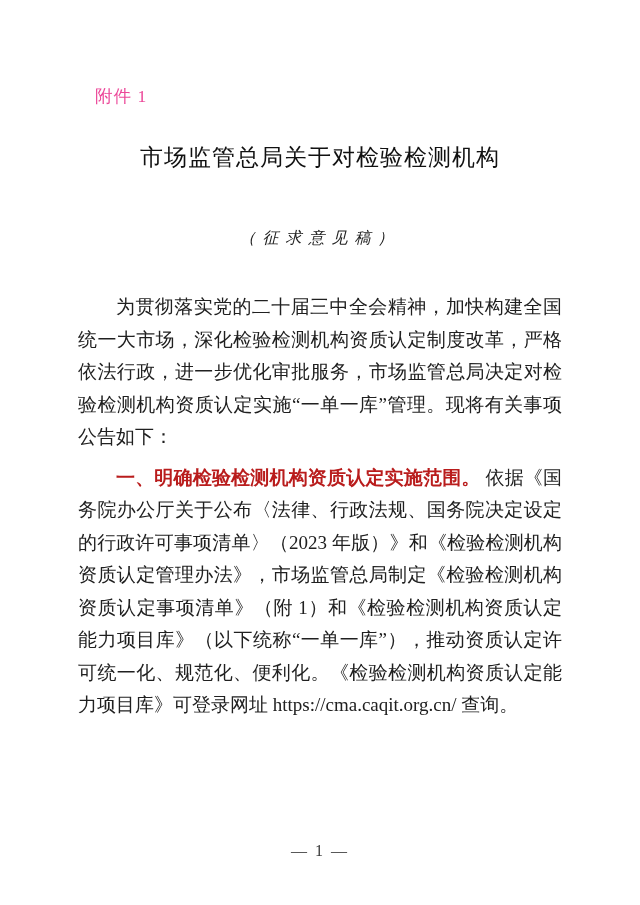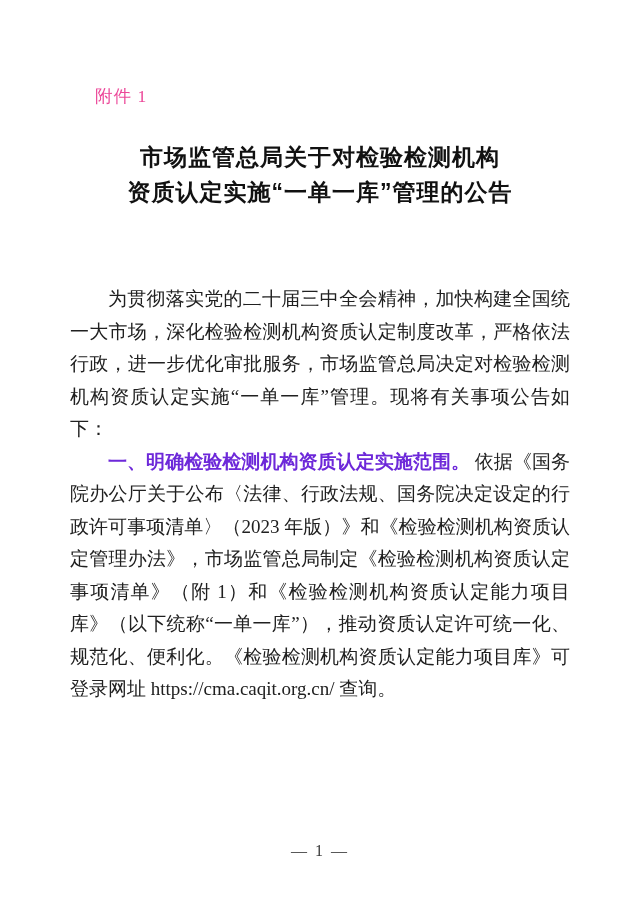--- a/index.html
+++ b/index.html
@@ -22,21 +22,21 @@
     color: #ec4899;
   }
   .title {
     position: absolute;
     left: 0;
     top: 140px;
     width: 640px;
     margin: 0;
     text-align: center;
     font-family: "Liberation Sans", "DejaVu Sans", sans-serif;
-    font-weight: 700;
+    font-weight: 400;
     font-size: 23px;
     line-height: 35px;
     letter-spacing: 1px;
     color: #111111;
   }
   .title-line { display: block; }
   .subtitle {
     position: absolute;
     left: 0;
     top: 227px;
@@ -52,27 +52,27 @@
     position: absolute;
     left: 70px;
     top: 283px;
     width: 500px;
     font-size: 19px;
     line-height: 32.5px;
     text-align: justify;
     color: #202020;
   }
   .doc-body p {
-    margin: 0;
+    margin: 8px;
     text-indent: 2em;
   }
   .lead {
     font-family: Liberation Sans, sans-serif;
     font-weight: 700;
-    color: #6d28d9;
+    color: #b91c1c;
   }
   .lead-tight { letter-spacing: -0.7px; }
   .url-text { white-space: nowrap; }
   .footer {
     position: absolute;
     left: 0;
     top: 840px;
     width: 640px;
     text-align: center;
     font-size: 16px;
@@ -83,23 +83,23 @@
 </style>
 </head>
 <body>
 
 <div class="page">
 
   <div class="attachment">附件 1</div>
 
   <h1 class="title">
     <span class="title-line">市场监管总局关于对检验检测机构</span>
-    <span class="title-line">资质认定实施“一单一库”管理的公告</span>
   </h1>
 
+  <div class="subtitle">（征求意见稿）</div>
 
   <div class="doc-body">
 
     <p>
       <span>为贯彻落实党的二十届三中全会精神，加快构建全国统一大市场，深化检验检测机构资质认定制度改革，严格依法行政，进一步优化审批服务，市场监管总局决定对检验检测机构资质认定实施“一单一库”管理。现将有关事项公告如下：</span>
     </p>
 
     <p>
       <b class="lead">一、明确检验检测机构资质认定实施范围。</b>
       <span>依据《国务院办公厅关于公布〈法律、行政法规、国务院决定设定的行政许可事项清单〉（2023 年版）》和《检验检测机构资质认定管理办法》，市场监管总局制定《检验检测机构资质认定事项清单》（附 1）和《检验检测机构资质认定能力项目库》（以下统称“一单一库”），推动资质认定许可统一化、规范化、便利化。《检验检测机构资质认定能力项目库》可登录网址 </span>

